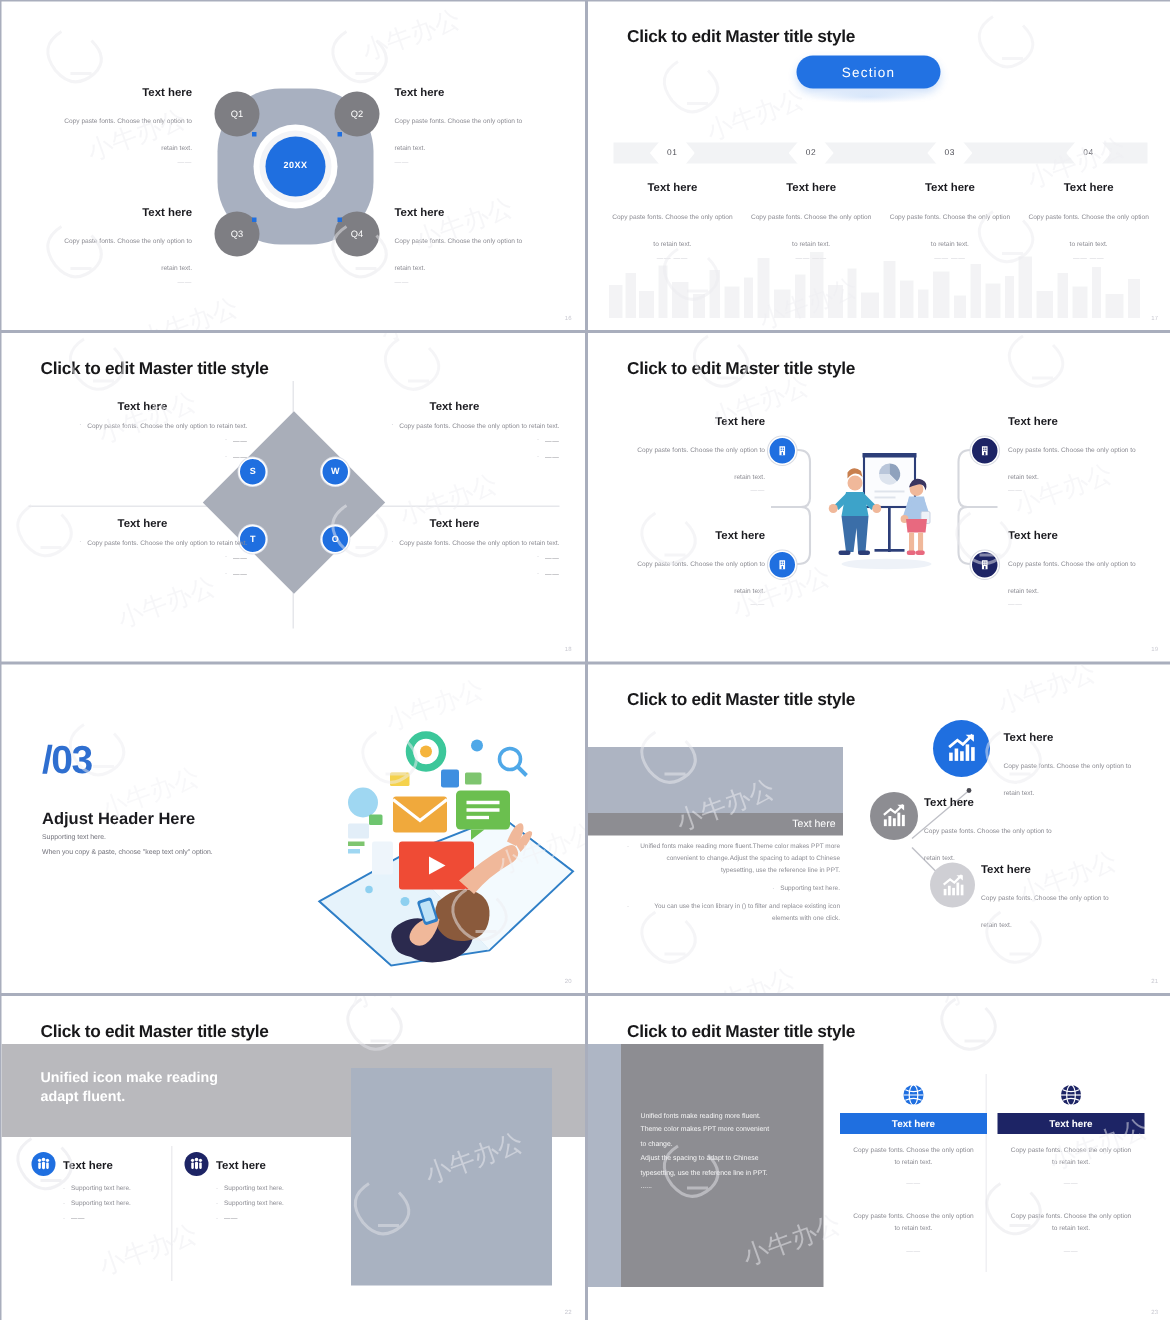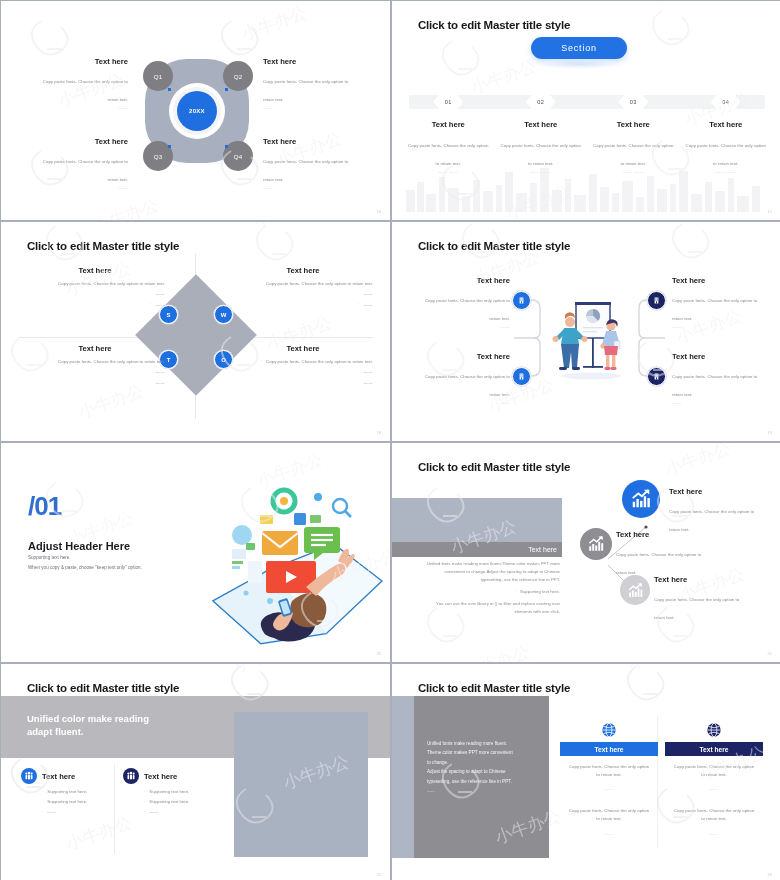--- a/index.html
+++ b/index.html
@@ -620,21 +620,21 @@
           <text x="58" y="88">小牛办公</text>
           <text x="258" y="88">小牛办公</text>
           <text x="28" y="212">小牛办公</text>
           <text x="228" y="212">小牛办公</text>
         </g>
       </svg>
     </div>
   </div>
 
   <div class="slide">
-    <div class="s5-num">/01</div>
+    <div class="s5-num">/03</div>
     <div class="s5-head">Adjust Header Here</div>
     <div class="s5-sub1">Supporting text here.</div>
     <div class="s5-sub2">When you copy &amp; paste, choose "keep text only" option.</div>
 
     <svg style="position:absolute; left:205px; top:40px;" width="180" height="165" viewBox="0 0 180 165">
 
       <path d="M8 118 L62 88 L128 62 L175 98 L120 150 L55 160 Z" fill="#cfe6f5"></path>
       <path d="M8 118 L62 88 L128 62 L175 98 L120 150 L55 160 Z" fill="none" stroke="#2f7fc7" stroke-width="2.6"></path>
       <path d="M62 88 L120 150" stroke="#a8d2ed" stroke-width="2"></path>
       <path d="M8 118 L55 160" stroke="#2f7fc7" stroke-width="2.2" fill="none"></path>
@@ -799,21 +799,21 @@
           <text x="218" y="248">小牛办公</text>
         </g>
       </svg>
     </div>
   </div>
 
   <div class="slide">
     <div class="title" style="left:26px; top:18px;">Click to edit Master title style</div>
     <div class="s7-band"></div>
     <div class="s7-bandtxt">
-      <span>Unified color make reading</span><br>
+      <span>Unified icon make reading</span><br>
       <span>adapt fluent.</span>
     </div>
     <div class="s7-photo"></div>
     <div class="s7-divider"></div>
 
     <div class="s7-col c1">
       <div class="s7-head">
         <span class="s7-ico" style="background:#1f6fe0;">
           <svg width="10" height="10" viewBox="0 0 14 14">
             <g fill="#fff">

